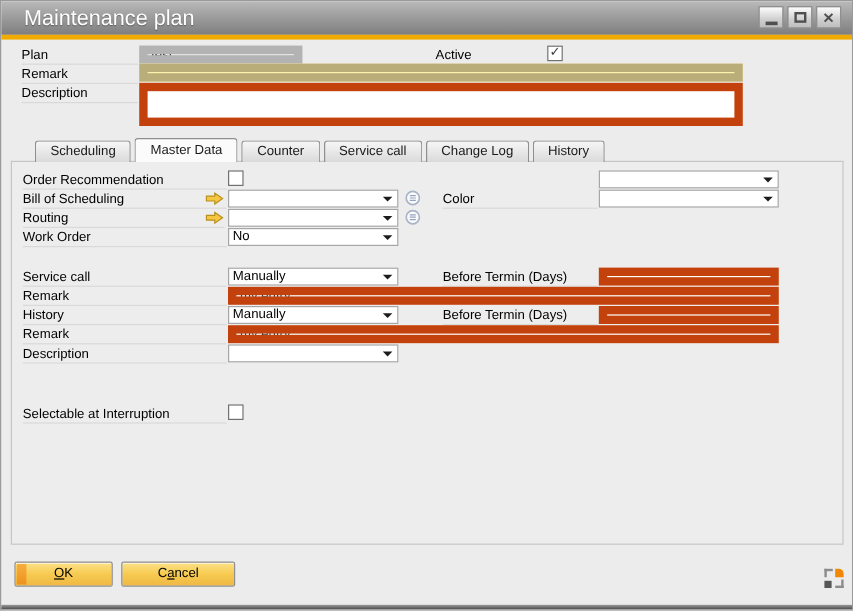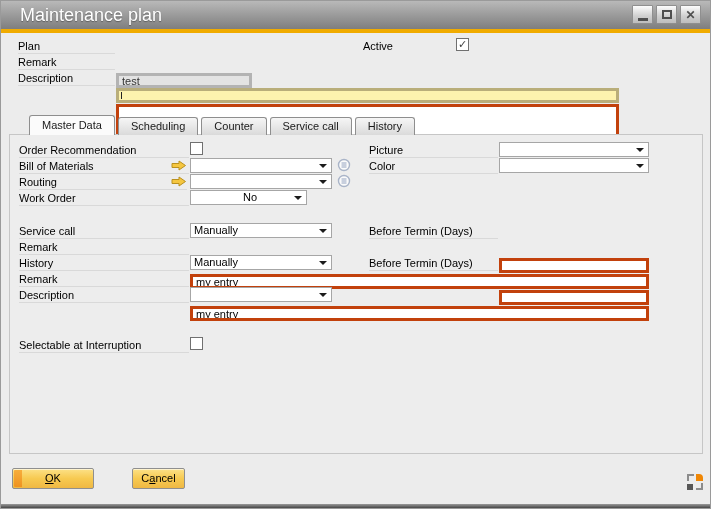--- a/index.html
+++ b/index.html
@@ -22,22 +22,22 @@
     display:flex; align-items:center; justify-content:center; cursor:pointer;
   }
   .glyph-min { width:10px; height:3px; background:#4f4f4f; margin-top:9px; }
   .glyph-max { width:10px; height:9px; border:2px solid #4f4f4f; }
   .glyph-close { color:#4f4f4f; font-size:12px; font-weight:bold; line-height:1; }
   .accent-line { position:absolute; left:0; top:28px; right:0; height:4px; background:#f0ab00; }
 
   
   .lbl { position:absolute; font-size:11px; color:#000; height:15px; line-height:15px; border-bottom:1px solid #d9d9d9; }
   .fld {
-    position:absolute; height:15px; background:#ffffff; border:3px solid #c2410c;
-    font-family:"Liberation Sans", sans-serif; font-size:11px; color:#000; padding:0 3px; outline:none;margin-top:35px;
+    position:absolute; height:15px; background:#ffffff; border:7px solid #c2410c;
+    font-family:"Liberation Sans", sans-serif; font-size:11px; color:#000; padding:0 3px; outline:none;
   }
   .fld.disabled { background:#e3e3e3; border-color:#b3b3b3; color:#333; }
   .fld.focused { background:#fdf3ae; border-color:#b9ae7a; }
   .caret { position:absolute; left:2px; top:1px; bottom:1px; width:1px; background:#222; }
   .dropdown {
     position:absolute; height:15px; background:#ffffff; border:1px solid #a6a6a6;
     font-size:11px; line-height:13px; padding-left:3px; cursor:pointer;
   }
   .dd-arrow {
     position:absolute; right:4px; top:5px; width:0; height:0;
@@ -112,38 +112,38 @@
 
   <span class="lbl" style="left:17px; top:54px; width:97px;">Remark</span>
   <div class="fld focused" style="left:115px; top:52px; width:503px;">
     <div class="caret"></div>
   </div>
 
   <span class="lbl" style="left:17px; top:70px; width:97px;">Description</span>
   <textarea class="fld" style="left: 115px; top: 68px; width: 503px; height: 36px; resize: none;"></textarea>
 
   <div class="tabs">
+    <div class="tab">Scheduling</div>
     <div class="tab active">Master Data</div>
-    <div class="tab">Scheduling</div>
     <div class="tab">Counter</div>
     <div class="tab">Service call</div>
+    <div class="tab">Change Log</div>
     <div class="tab">History</div>
   </div>
 
   <div class="panel">
 
     <span class="lbl" style="left:9px; top:8px; width:170px;">Order Recommendation</span>
     <div class="checkbox" style="left:180px; top:7px;"></div>
-    <span class="lbl" style="left:359px; top:8px; width:129px;">Picture</span>
     <div class="dropdown" style="left:489px; top:7px; width:150px;">
       <span></span>
       <span class="dd-arrow"></span>
     </div>
 
-    <span class="lbl" style="left:9px; top:24px; width:170px;">Bill of Materials</span>
+    <span class="lbl" style="left:9px; top:24px; width:170px;">Bill of Scheduling</span>
     <svg class="link-arrow" style="left:161px; top:25px;" viewBox="0 0 16 11">
       <path d="M1 3.5 H8 V1 L14.5 5.5 8 10 V7.5 H1 Z" fill="#f5c63f" stroke="#b9901f" stroke-width="1"></path>
     </svg>
     <div class="dropdown" style="left:180px; top:23px; width:142px;">
       <span></span>
       <span class="dd-arrow"></span>
     </div>
     <svg class="cfl-icon" style="left:327px; top:23px;" viewBox="0 0 14 14">
       <circle cx="7" cy="7" r="5.5" fill="#fbfbfb" stroke="#a9b4c8" stroke-width="1.4"></circle>
       <line x1="4.5" y1="5" x2="9.5" y2="5" stroke="#94a3c0" stroke-width="1"></line>
@@ -165,21 +165,21 @@
       <span class="dd-arrow"></span>
     </div>
     <svg class="cfl-icon" style="left:327px; top:39px;" viewBox="0 0 14 14">
       <circle cx="7" cy="7" r="5.5" fill="#fbfbfb" stroke="#a9b4c8" stroke-width="1.4"></circle>
       <line x1="4.5" y1="5" x2="9.5" y2="5" stroke="#94a3c0" stroke-width="1"></line>
       <line x1="4.5" y1="7" x2="9.5" y2="7" stroke="#94a3c0" stroke-width="1"></line>
       <line x1="4.5" y1="9" x2="9.5" y2="9" stroke="#94a3c0" stroke-width="1"></line>
     </svg>
 
     <span class="lbl" style="left:9px; top:56px; width:170px;">Work Order</span>
-    <div class="dropdown" style="left:180px; top:55px; width:117px;text-align:center;">
+    <div class="dropdown" style="left:180px; top:55px; width:142px;">
       <span>No</span>
       <span class="dd-arrow"></span>
     </div>
 
     <span class="lbl" style="left:9px; top:89px; width:170px;">Service call</span>
     <div class="dropdown" style="left:180px; top:88px; width:142px;">
       <span>Manually</span>
       <span class="dd-arrow"></span>
     </div>
     <span class="lbl" style="left:359px; top:89px; width:129px;">Before Termin (Days)</span>
@@ -207,21 +207,21 @@
 
     <span class="lbl" style="left:9px; top:203px; width:170px;">Selectable at Interruption</span>
     <div class="checkbox" style="left:180px; top:202px;"></div>
 
   </div>
 
   <div class="btn" style="left:11px; top:467px; width:82px;">
     <div class="stripe"></div>
     <span class="ukey">O</span><span>K</span>
   </div>
-  <div class="btn" style="left:100px; top:467px; width:53px;margin-left:31px;">
+  <div class="btn" style="left:100px; top:467px; width:95px;">
     <span>C</span><span class="ukey">a</span><span>ncel</span>
   </div>
 
   <div class="grip">
     <div class="tl"></div>
     <div class="tr"></div>
     <div class="bl"></div>
     <div class="br"></div>
   </div>
 

